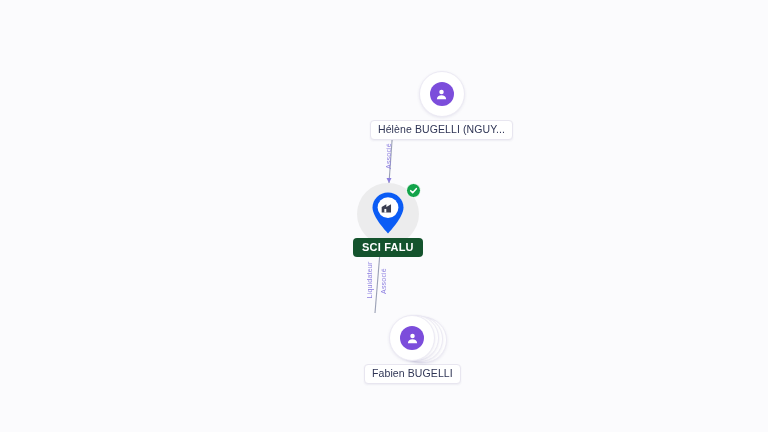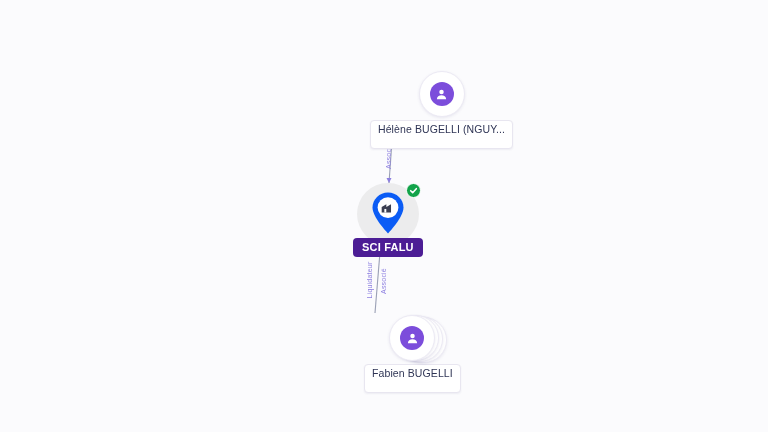--- a/index.html
+++ b/index.html
@@ -74,21 +74,21 @@
     align-items: center;
     justify-content: center;
   }
   .person-avatar svg { display: block; }
 
   .node-label {
     margin-top: 3px;
     background: #ffffff;
     border: 1px solid #e8e6f0;
     border-radius: 4px;
-    padding: 3px 7px 13px 7px;
+    padding: 3px 7px 4px 7px;
     font-size: 10.5px;
     line-height: 11px;
     color: #2f3555;
     white-space: nowrap;
     box-shadow: 0 1px 2px rgba(60,50,120,0.07);
     letter-spacing: 0.1px;
   }
 
   
   .company-halo {
@@ -120,21 +120,21 @@
     border: 1.5px solid #ffffff;
     display: flex;
     align-items: center;
     justify-content: center;
     box-sizing: border-box;
   }
   .check-badge svg { display: block; }
 
   .company-label {
     margin-top: -7px;
-    background: #4c1d95;
+    background: #14532d;
     border-radius: 4px;
     padding: 3px 9px 4px 9px;
     font-size: 11px;
     line-height: 12px;
     font-weight: 700;
     color: #ffffff;
     white-space: nowrap;
     letter-spacing: 0.2px;
     position: relative;
     z-index: 5;

